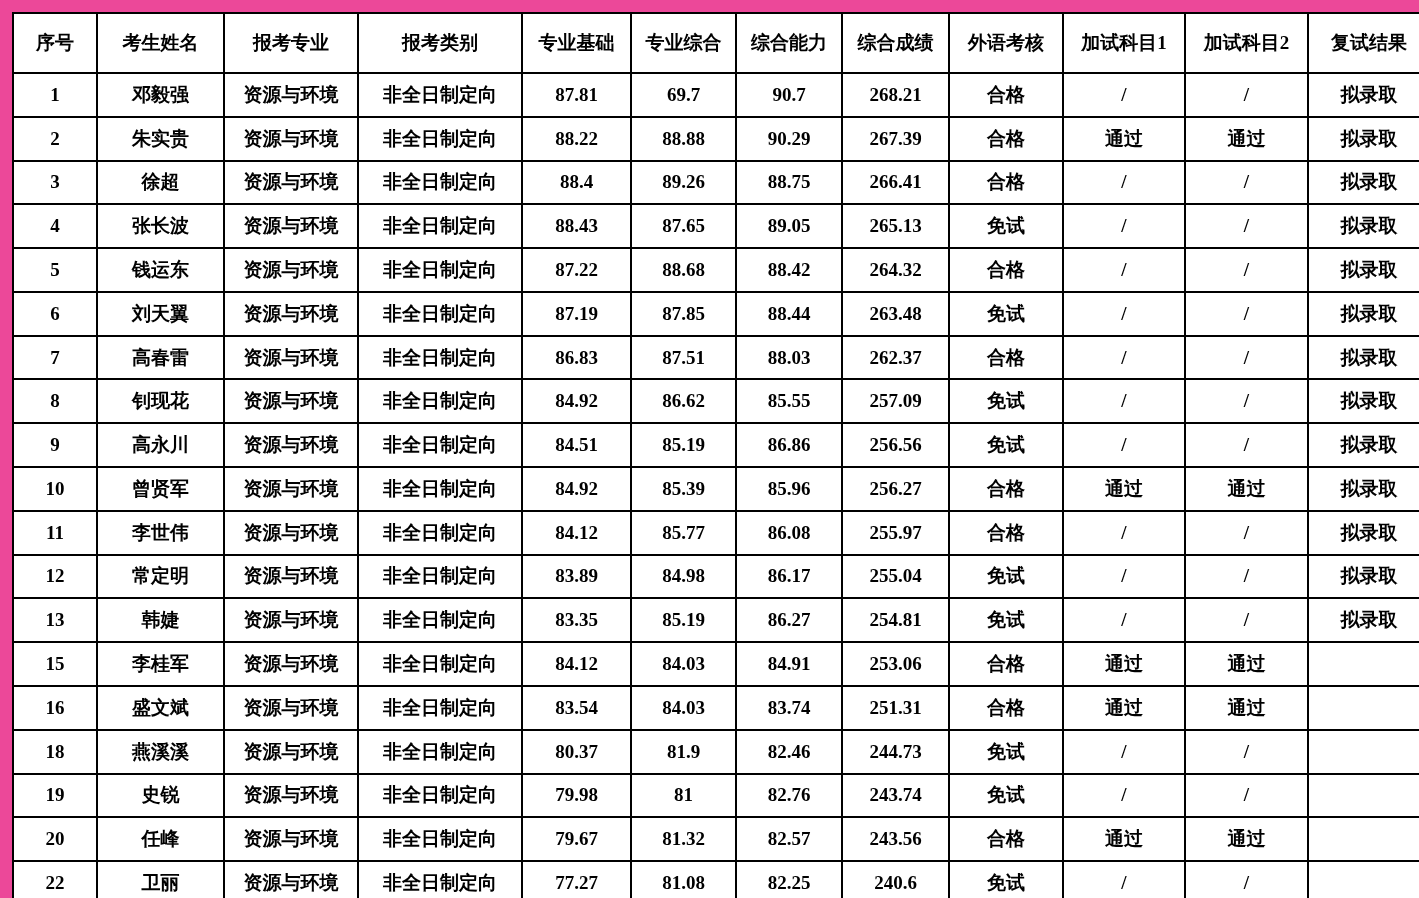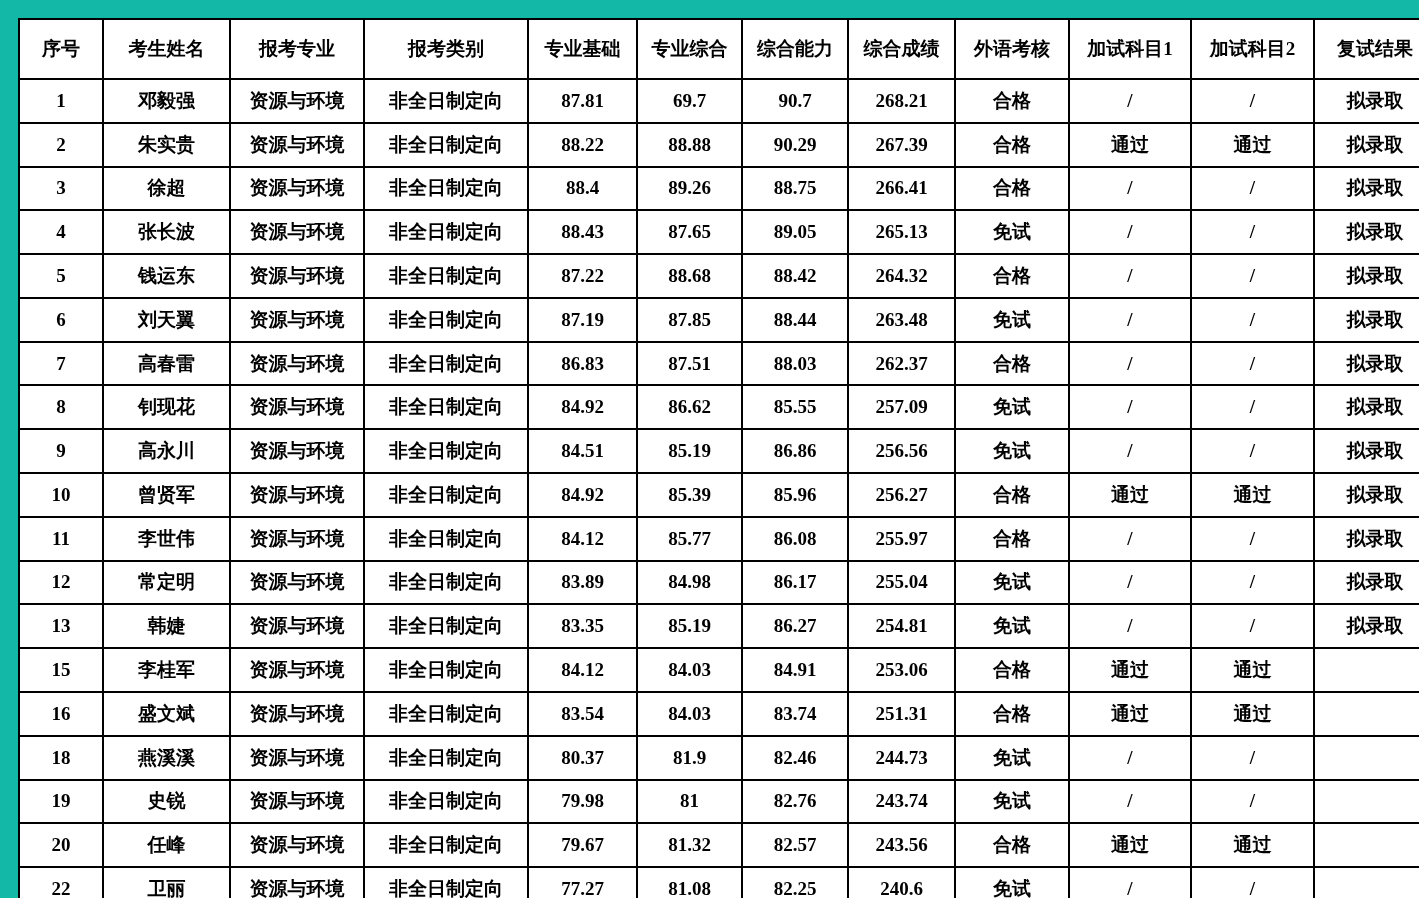--- a/index.html
+++ b/index.html
@@ -3,23 +3,23 @@
 <meta charset="utf-8">
 <style>
   html, body {
     margin: 0;
     padding: 0;
     background: #ffffff;
   }
   .page {
     width: 1419px;
     height: 898px;
-    background: #14b8a6;
+    background: #ec4899;
     box-sizing: border-box;
-    padding: 18px;
+    padding: 12px;
   }
   table.score-table {
     border-collapse: collapse;
     width: 1415px;
     height: 894px;
     table-layout: fixed;
     background: #ffffff;
   }
   table.score-table th,
   table.score-table td {

